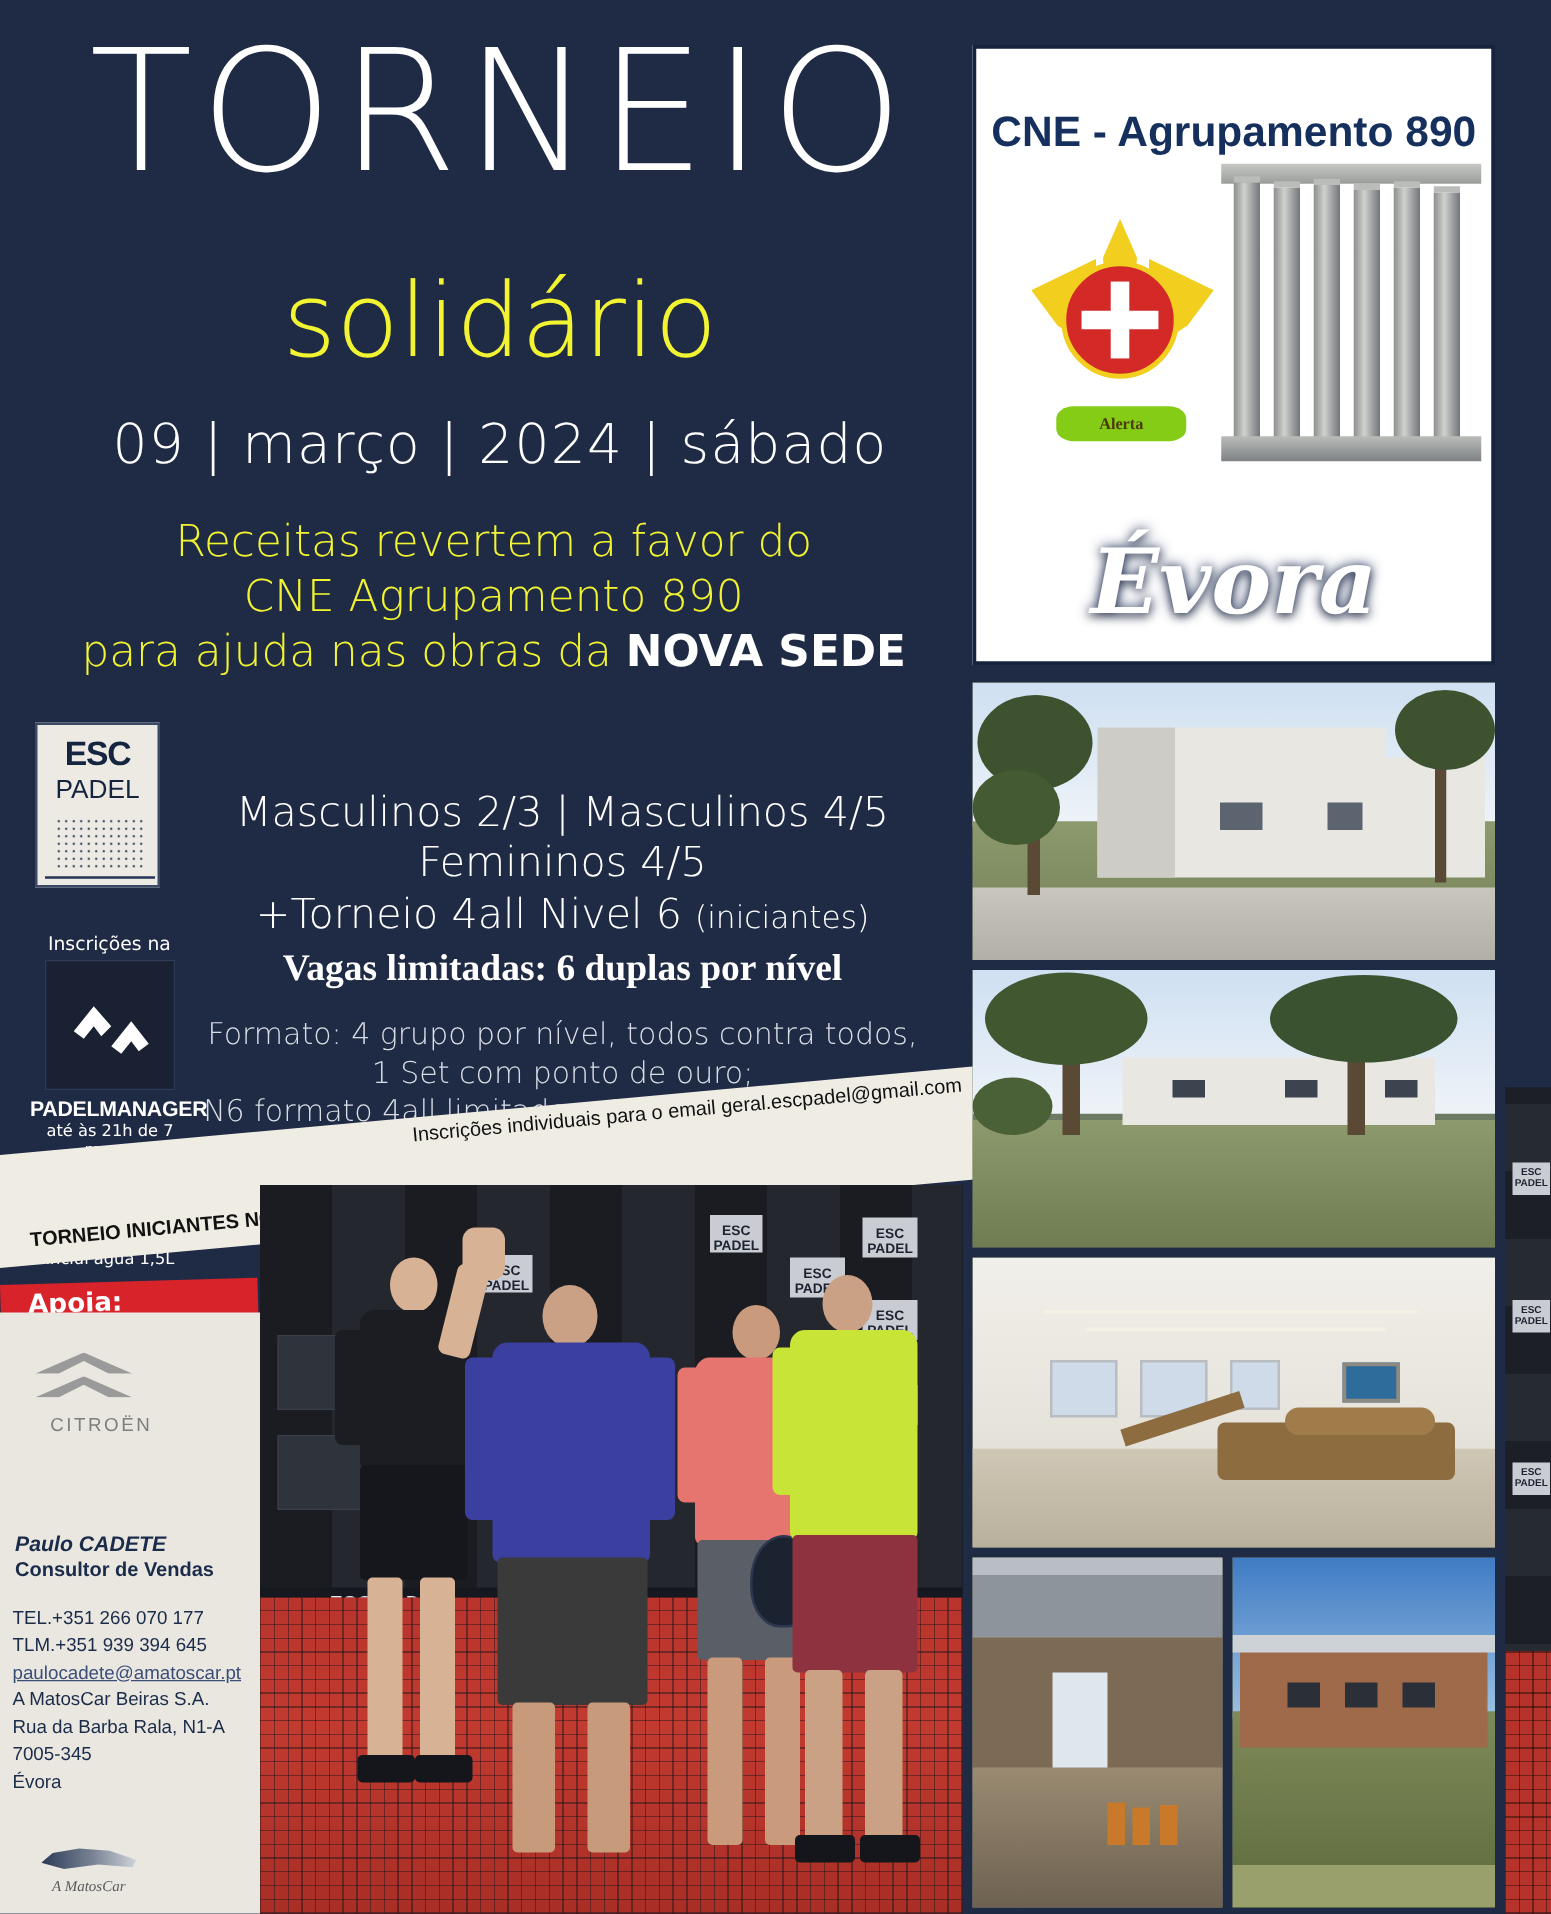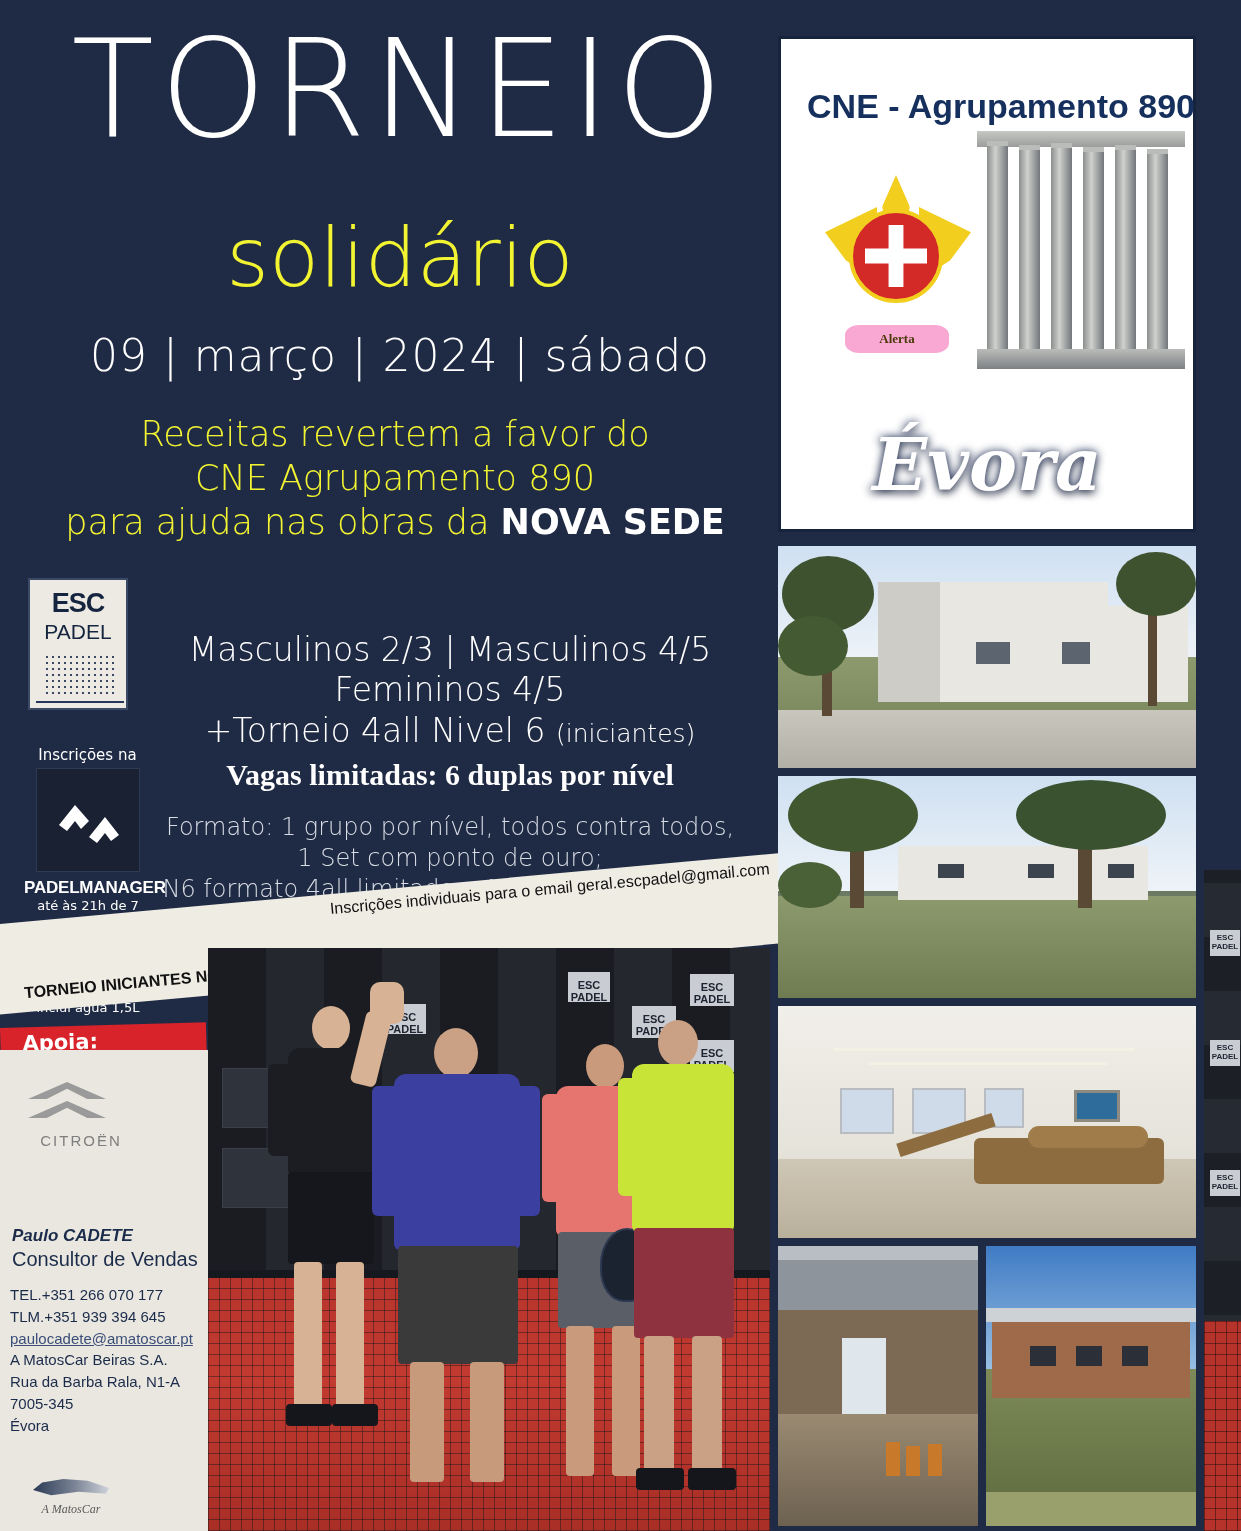--- a/index.html
+++ b/index.html
@@ -288,22 +288,23 @@
   }
   .sp-name {
     position: absolute; left: 12px; top: 176px;
     font-size: 17px; color: #1b2b4a; font-weight: 700;
     font-style: italic;
     font-family: "Liberation Sans", sans-serif;
   }
   .sp-name b { font-weight: 700; }
   .sp-role {
     position: absolute; left: 12px; top: 198px;
-    font-size: 20px; color: #1b2b4a;
-    font-family: "Liberation Sans", sans-serif;
+    font-size: 16px; color: #1b2b4a;
+    font-family: "Liberation Sans", sans-serif;
+    font-weight: bold;
   }
   .sp-lines {
     position: absolute; left: 10px; top: 234px;
     width: 196px;
     font-size: 15px; line-height: 1.45; color: #1b2b4a;
     font-family: "Liberation Sans", sans-serif;
   }
   .sp-lines .mail { color: #3b4e78; text-decoration: underline; }
   .matoscar {
     position: absolute; left: 16px; bottom: 14px;
@@ -394,21 +395,20 @@
     left: 6px; top: 36px;
     width: 418px; height: 496px;
     background: #ffffff;
     border: 3px solid #16233c;
   }
   .cne-title {
     position: absolute; left: 0; top: 48px; width: 100%;
     text-align: center;
     font-size: 34px; font-weight: 700; color: #16305e;
     font-family: "Liberation Sans", sans-serif;
-    margin-left: 14px;
   }
   .cne-ruins {
     position: absolute; left: 196px; top: 92px;
     width: 210px; height: 250px;
   }
   .col-p {
     position: absolute; bottom: 30px;
     width: 21px;
     background: linear-gradient(90deg,#8b8e8c,#cfd1ce 40%,#73767a);
     border-top: 5px solid #b9bcb8;
@@ -440,21 +440,21 @@
     background: #d42a27; border: 4px solid #f2cf1f;
   }
   .cross-w {
     position: absolute; left: 50%; top: 50%; transform: translate(-50%,-50%);
     width: 62px; height: 62px; background: #ffffff;
     clip-path: polygon(38% 0,62% 0,62% 38%,100% 38%,100% 62%,62% 62%,62% 100%,38% 100%,38% 62%,0 62%,0 38%,38% 38%);
   }
   .ribbon {
     position: absolute; left: 22px; top: 158px;
     width: 104px; height: 28px; border-radius: 14px/10px;
-    background: #f9a8d4; color: #4a3a07;
+    background: #84cc16; color: #4a3a07;
     font-size: 13px; font-weight: 700; text-align: center; line-height: 28px;
     font-family: "Liberation Serif", serif;
   }
   .evora-word {
     position: absolute; left: 0; bottom: 22px; width: 100%;
     text-align: center;
     font-size: 72px; color: #ffffff; font-style: italic; font-weight: 700;
     text-shadow: 0 0 10px rgba(20,40,90,.85), 0 3px 8px rgba(0,0,0,.6);
     font-family: "DejaVu Serif", serif;
   }
@@ -526,21 +526,21 @@
       <div class="bar"></div>
     </div>
 
     <div class="niveis-body">
       <div>Masculinos 2/3  |  Masculinos 4/5</div>
       <div>Femininos 4/5</div>
       <div><span>+Torneio 4all Nivel 6 </span><span class="small">(iniciantes)</span></div>
     </div>
     <div class="vagas">Vagas limitadas: 6 duplas por nível</div>
     <div class="formato">
-      <div>Formato: 1 grupo por nível, todos contra todos,</div>
+      <div>Formato: 4 grupo por nível, todos contra todos,</div>
       <div>1 Set com ponto de  ouro;</div>
       <div>N6 formato 4all limitado a 16 vagas individuais;</div>
     </div>
 
     <div class="insc-label">Inscrições na app:</div>
     <div class="pm-logo">
       <svg width="70" height="52" viewBox="0 0 70 52">
         <path d="M4 30 L20 10 L34 26 L26 34 L20 26 L12 36 Z" fill="#ffffff"></path>
         <path d="M34 42 L50 22 L64 40 L56 46 L50 38 L42 48 Z" fill="#ffffff"></path>
       </svg>

